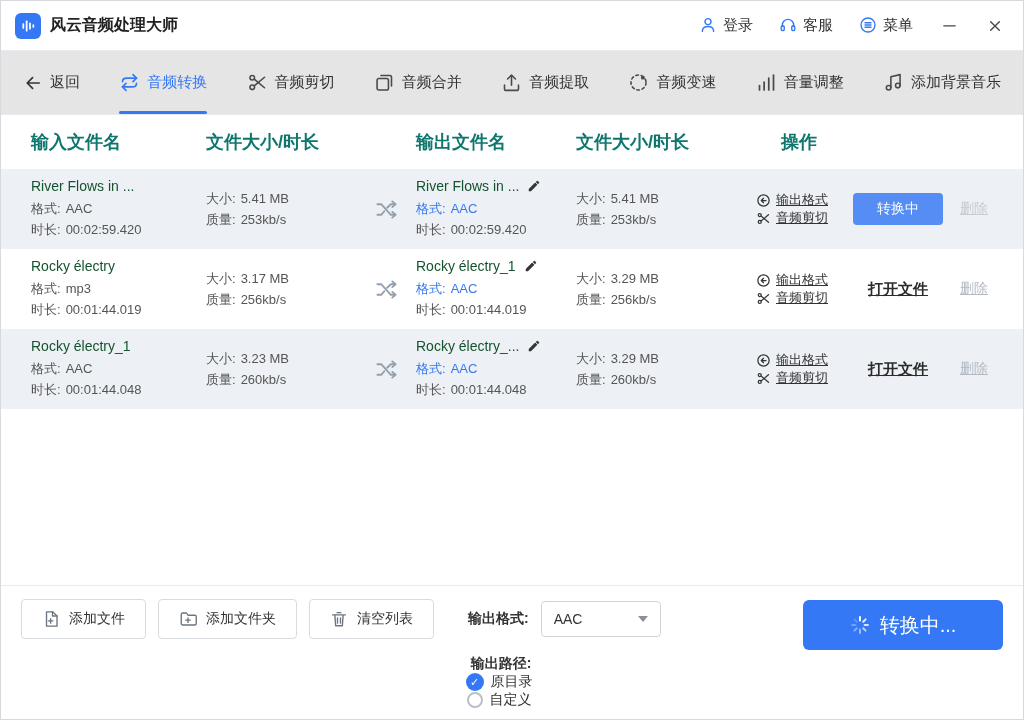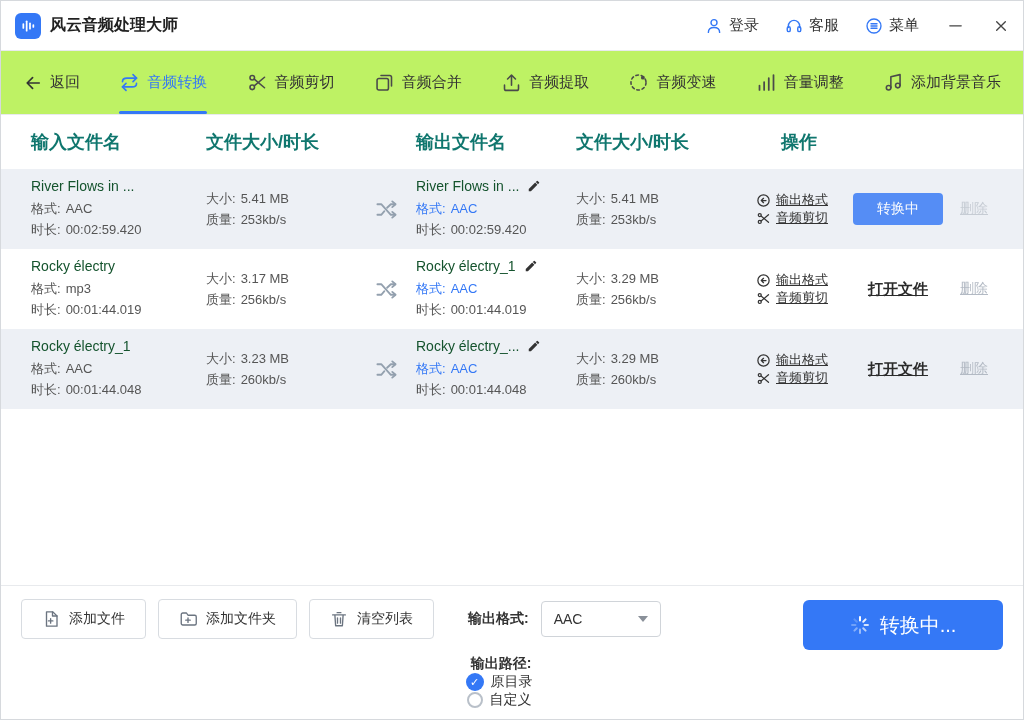--- a/index.html
+++ b/index.html
@@ -10,32 +10,32 @@
     --border:#e8eaed;
     --link-gray:#b3bac4;
   }
   *{box-sizing:border-box;margin:0;padding:0;}
   html,body{width:1024px;height:720px;overflow:hidden;}
   body{font-family:"Liberation Sans","DejaVu Sans",sans-serif;background:#fff;color:var(--text);}
   .window{width:100%;height:100%;display:flex;flex-direction:column;border:1px solid #d6d9dd;}
 
   
   .titlebar{height:50px;flex:0 0 50px;display:flex;align-items:center;justify-content:space-between;
-    padding:0 12px 0 14px;border-bottom:1px solid var(--border);background:#fff;}
+    padding:0 18px 0 14px;border-bottom:1px solid var(--border);background:#fff;}
   .title-left{display:flex;align-items:center;gap:9px;}
   .logo{width:26px;height:26px;border-radius:6px;background:var(--accent);display:flex;align-items:center;justify-content:center;}
   .app-title{font-size:16px;font-weight:700;color:#222;}
-  .title-right{display:flex;align-items:center;}
+  .title-right{display:flex;align-items:flex-start;}
   .tb-item{display:flex;align-items:center;gap:6px;font-size:15px;color:#333;margin-left:26px;cursor:pointer;}
   .tb-icon{display:flex;color:var(--accent);}
   .win-btn{margin-left:26px;display:flex;align-items:center;justify-content:center;width:20px;height:20px;cursor:pointer;color:#444;}
 
   
   .toolbar{height:64px;flex:0 0 64px;display:flex;align-items:stretch;justify-content:space-between;
-    padding:0 22px;border-bottom:1px solid var(--border);background:#bef264;}
+    padding:0 22px;border-bottom:1px solid var(--border);background:#e5e5e5;}
   .back{display:flex;align-items:center;gap:7px;font-size:15px;color:#333;cursor:pointer;}
   .tab{position:relative;display:flex;align-items:center;gap:7px;font-size:15px;color:#333;cursor:pointer;}
   .tab .tabicon{display:flex;color:#4a4a4a;}
   .tab.active{color:var(--accent);}
   .tab.active .tabicon{color:var(--accent);}
   .tab.active::after{content:"";position:absolute;left:0;right:0;bottom:0;height:3px;background:var(--accent);border-radius:2px;}
 
   
   .table-header{height:54px;flex:0 0 54px;display:flex;align-items:center;padding-left:30px;background:#fff;
     font-size:18px;font-weight:700;color:#0f766e;}

